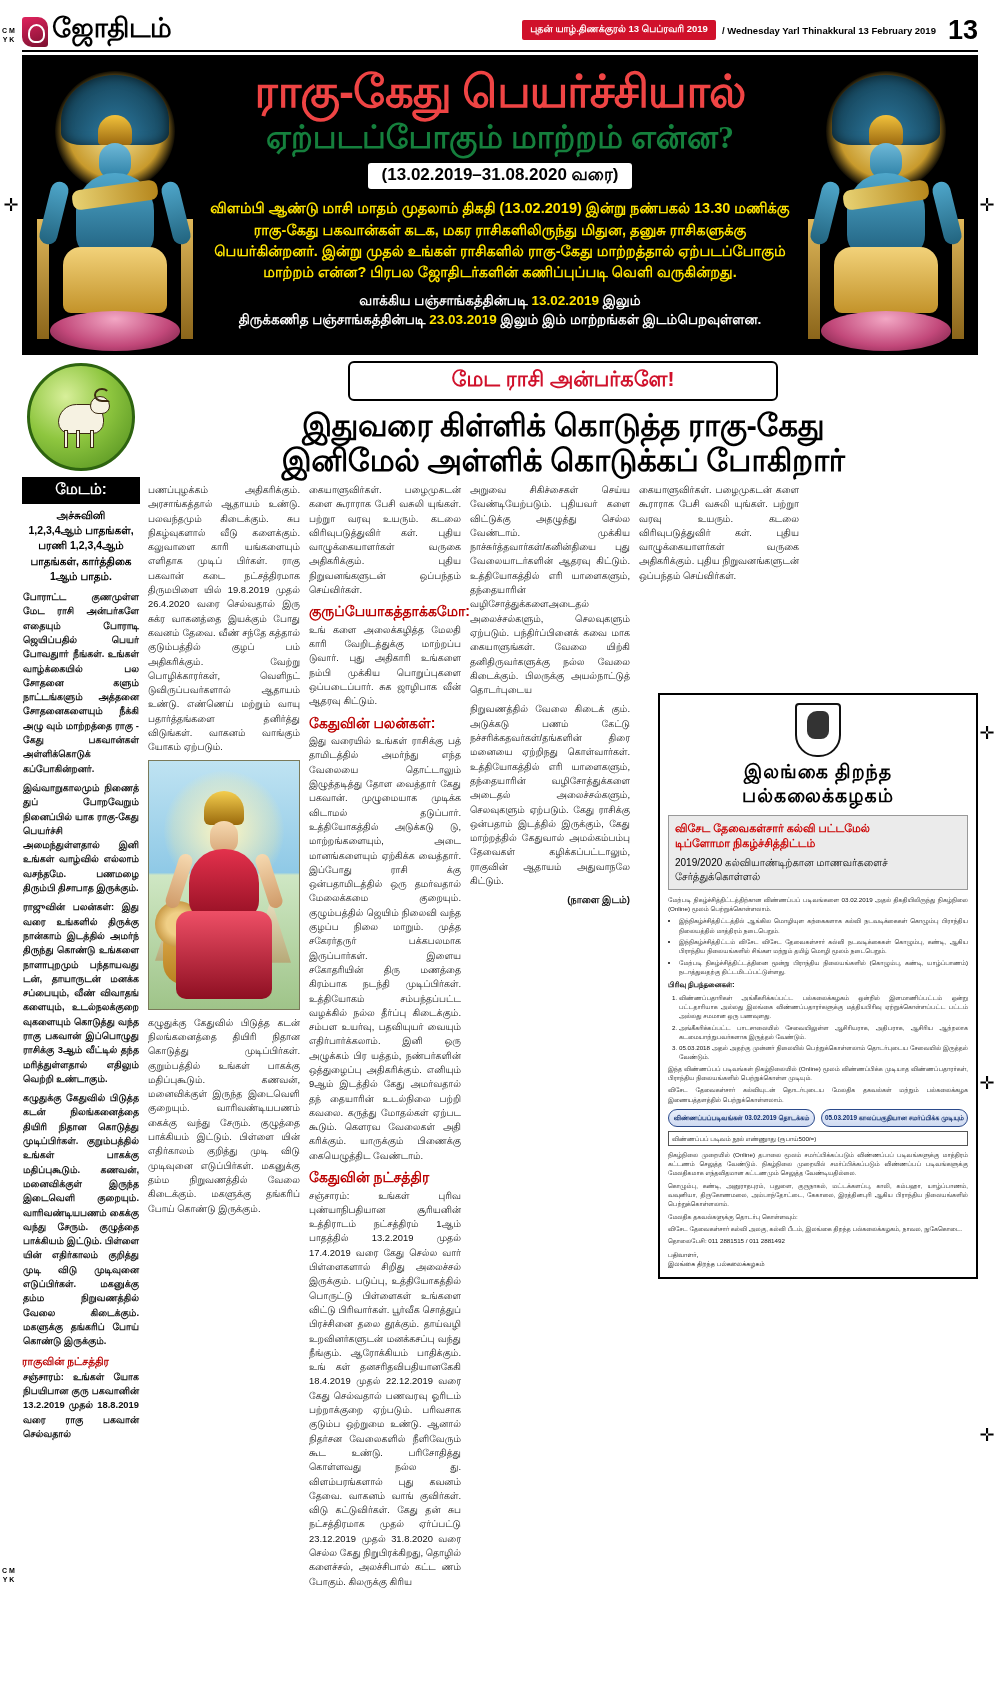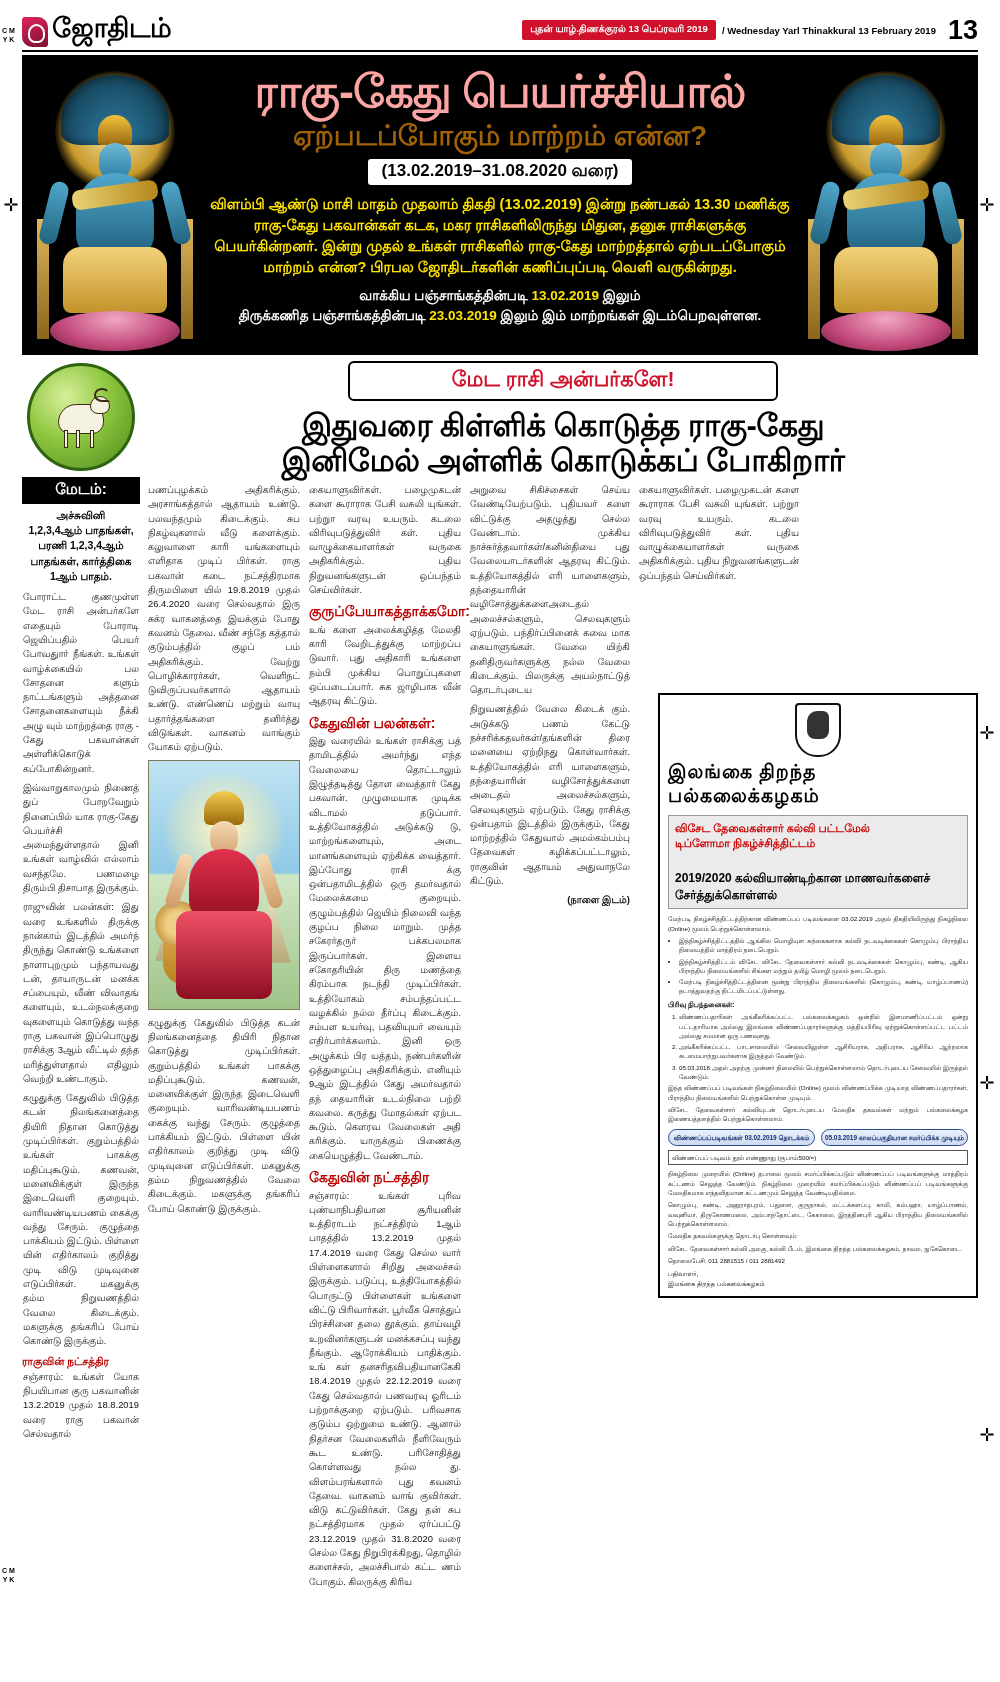--- a/index.html
+++ b/index.html
@@ -176,31 +176,32 @@
   .hero-center {
     position: absolute;
     left: 178px; right: 178px; top: 0; bottom: 0;
     text-align: center;
     padding-top: 14px;
   }
   .hero-title {
     font-size: 45px;
     font-weight: bold;
     line-height: 1.02;
-    color: #fca5a5;
+    color: #ef4444;
     text-shadow: 2px 2px 0 #000, -1px -1px 0 #000;
     letter-spacing: -1px;
   }
   .hero-sub {
     margin-top: 6px;
-    font-size: 28px;
-    font-weight: bold;
-    color: #a16207;
+    font-size: 32px;
+    font-weight: bold;
+    color: #15803d;
     line-height: 1.05;
     text-shadow: 1px 1px 0 #000;
+    font-family: Liberation Serif, serif;
   }
   .hero-range {
     margin: 9px auto 0 auto;
     display: inline-block;
     background: #ffffff;
     color: #000;
     font-size: 17px; font-weight: bold;
     padding: 2px 14px 3px 14px;
     border-radius: 3px;
   }
@@ -291,20 +292,21 @@
     line-height: 1.45;
     padding: 4px 2px 6px 2px;
     color: #000;
   }
   .rail-body {
     font-size: 9.4px;
     line-height: 1.52;
     text-align: justify;
     color: #111;
     padding: 0 1px;
+    font-weight: bold;
   }
   .rail-sub {
     color: #b00;
     font-weight: bold;
     font-size: 10.5px;
     margin: 6px 0 2px 0;
     line-height: 1.25;
   }
 
   
@@ -460,42 +462,43 @@
     border: 2px solid #111;
     border-radius: 4px 4px 22px 22px;
   }
   .ad-crest .lion {
     position:absolute; left: 12px; top: 8px;
     width: 22px; height: 28px;
     background: #333;
     border-radius: 10px 6px 8px 8px;
   }
   .ad-title {
+    text-align: center;
     font-size: 19px;
     font-weight: bold;
     letter-spacing: 1px;
     margin: 2px 0 6px 0;
   }
   .ad-dark {
     background: #ebebeb;
     border: 1px solid #999;
     padding: 5px 6px;
   }
   .ad-line-red {
     color: #c00;
     font-weight: bold;
     font-size: 11px;
     line-height: 1.4;
   }
   .ad-line-black {
     color: #000;
-    font-weight: bold;
-    font-size: 12px;
+    font-weight: normal;
+    font-size: 10px;
     line-height: 1.4;
-    margin-top: 18px;
+    margin-top: 4px;
   }
   .ad-body {
     font-size: 6.2px;
     line-height: 1.5;
     text-align: justify;
     margin-top: 5px;
     color: #111;
   }
   .ad-body p { margin: 0 0 3px 0; }
   .ad-list { margin: 0; padding-left: 11px; }

